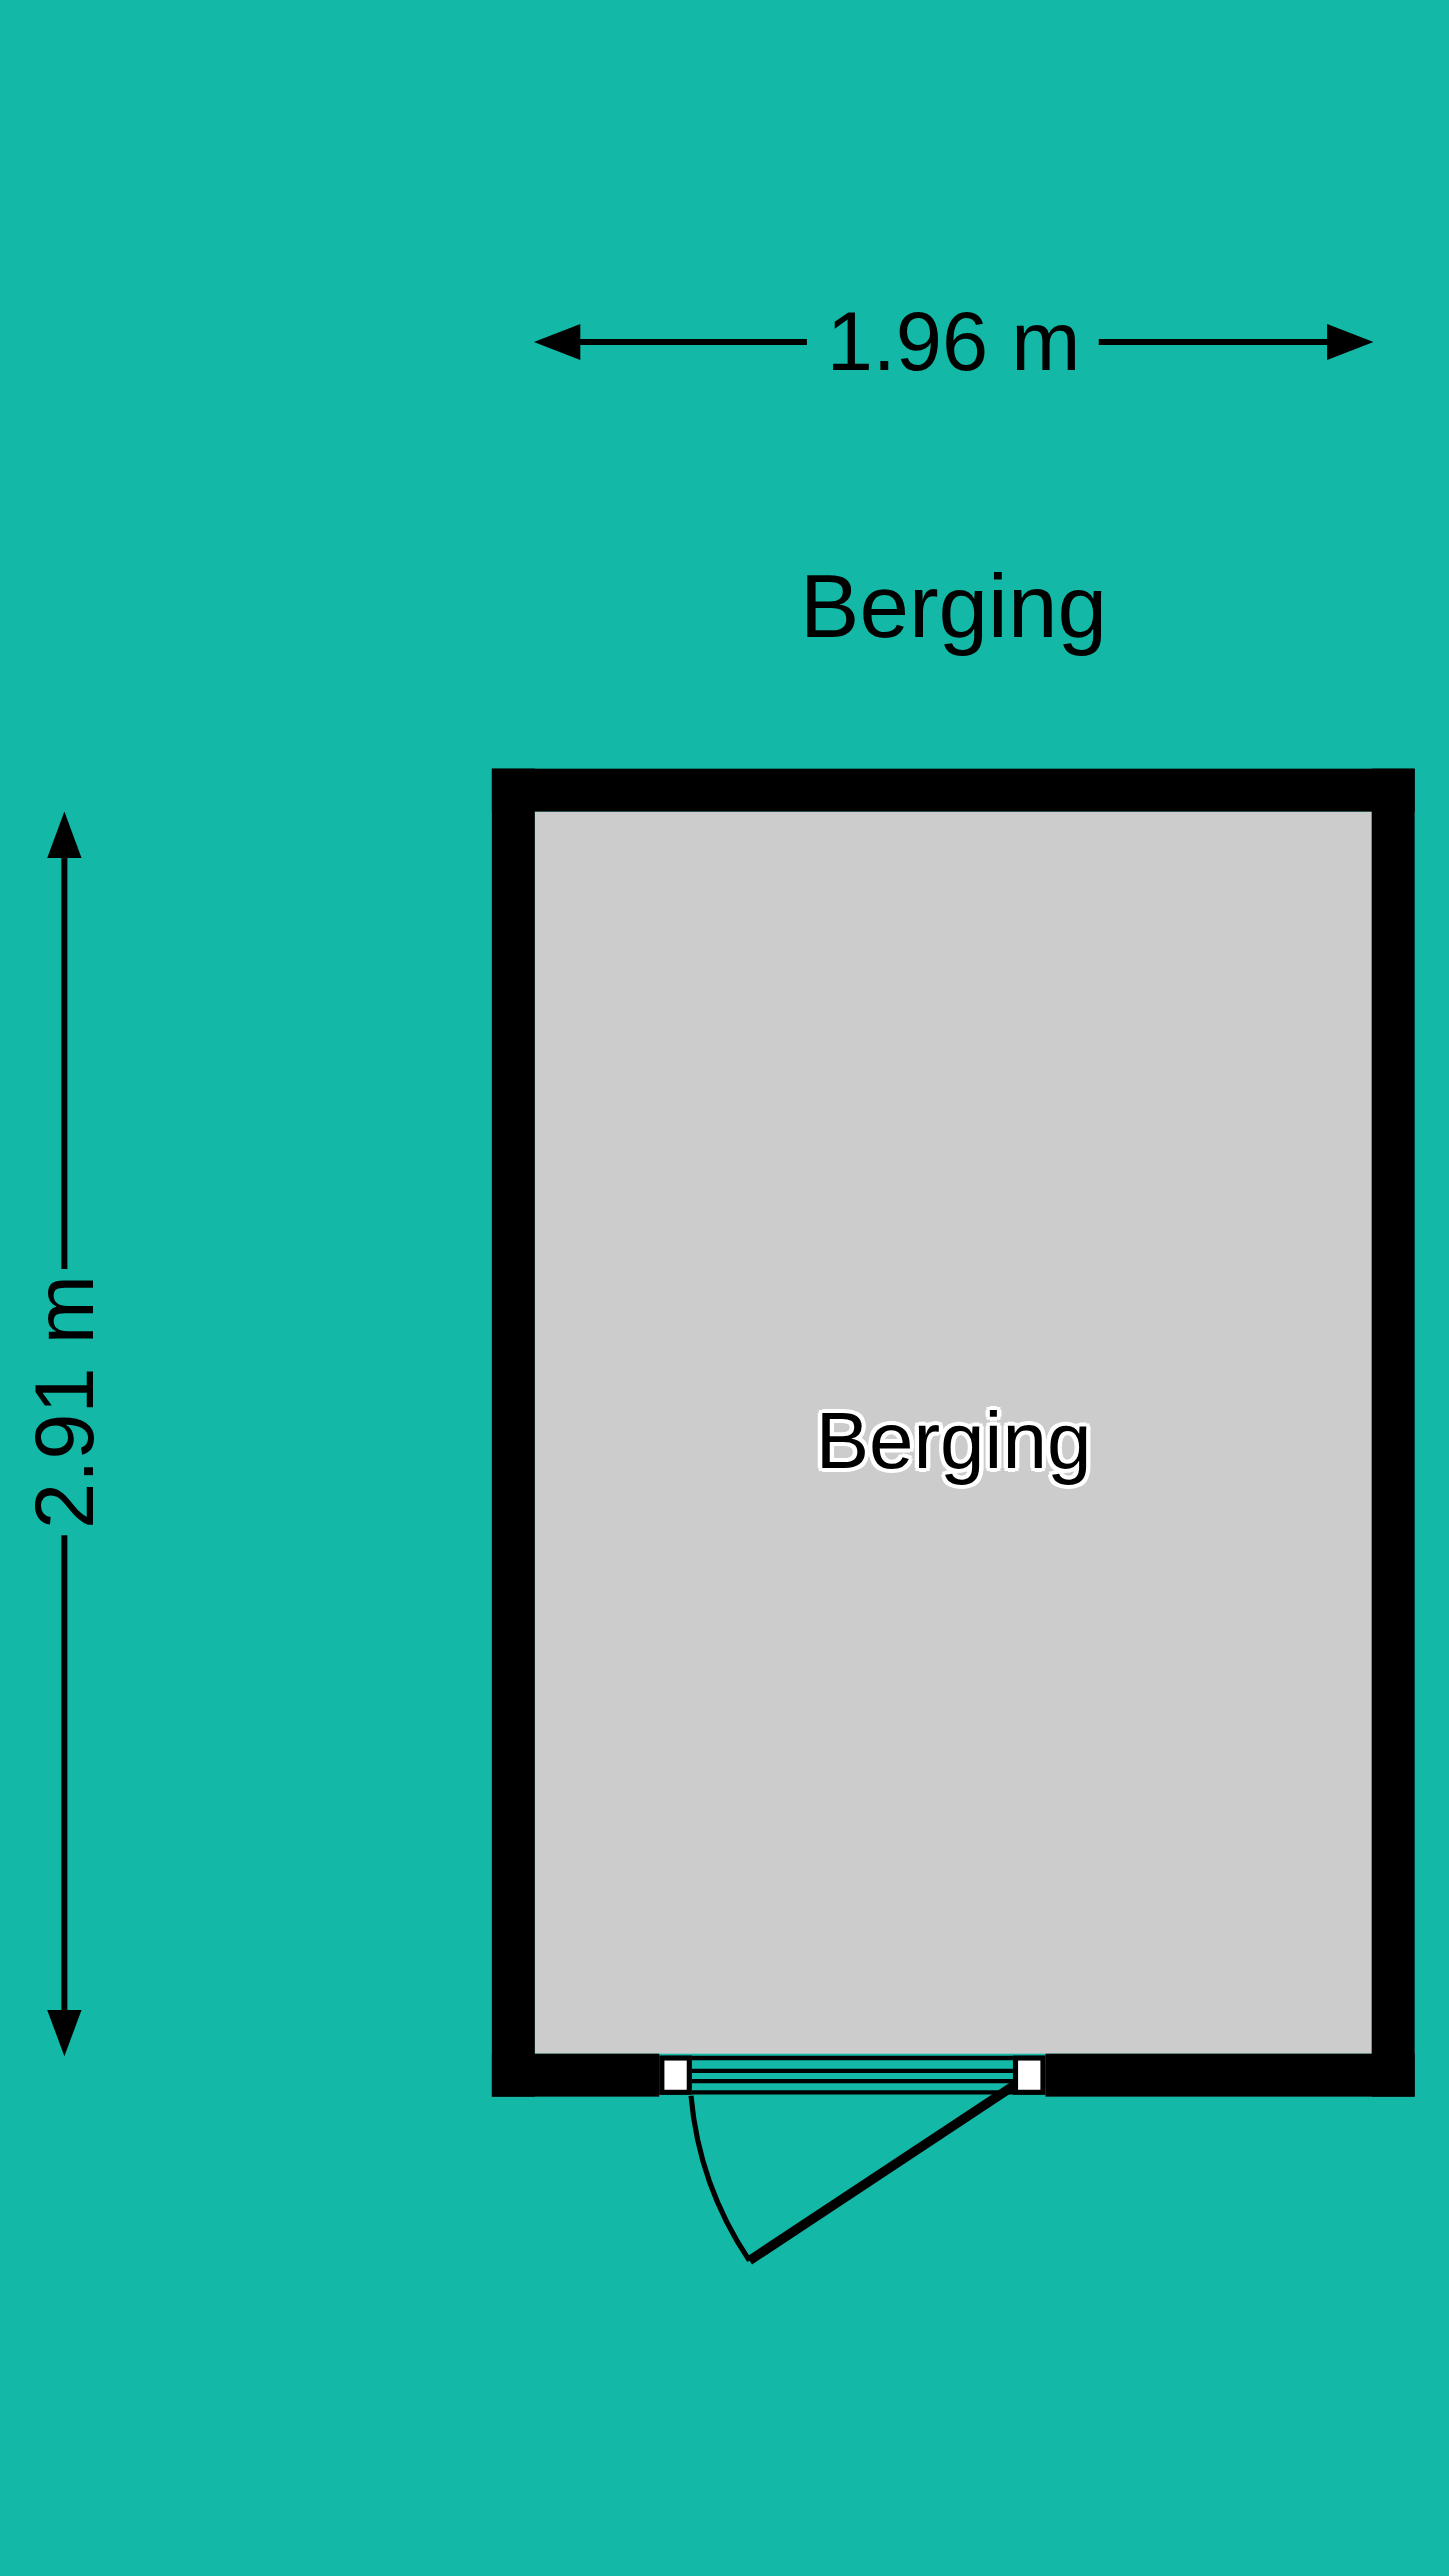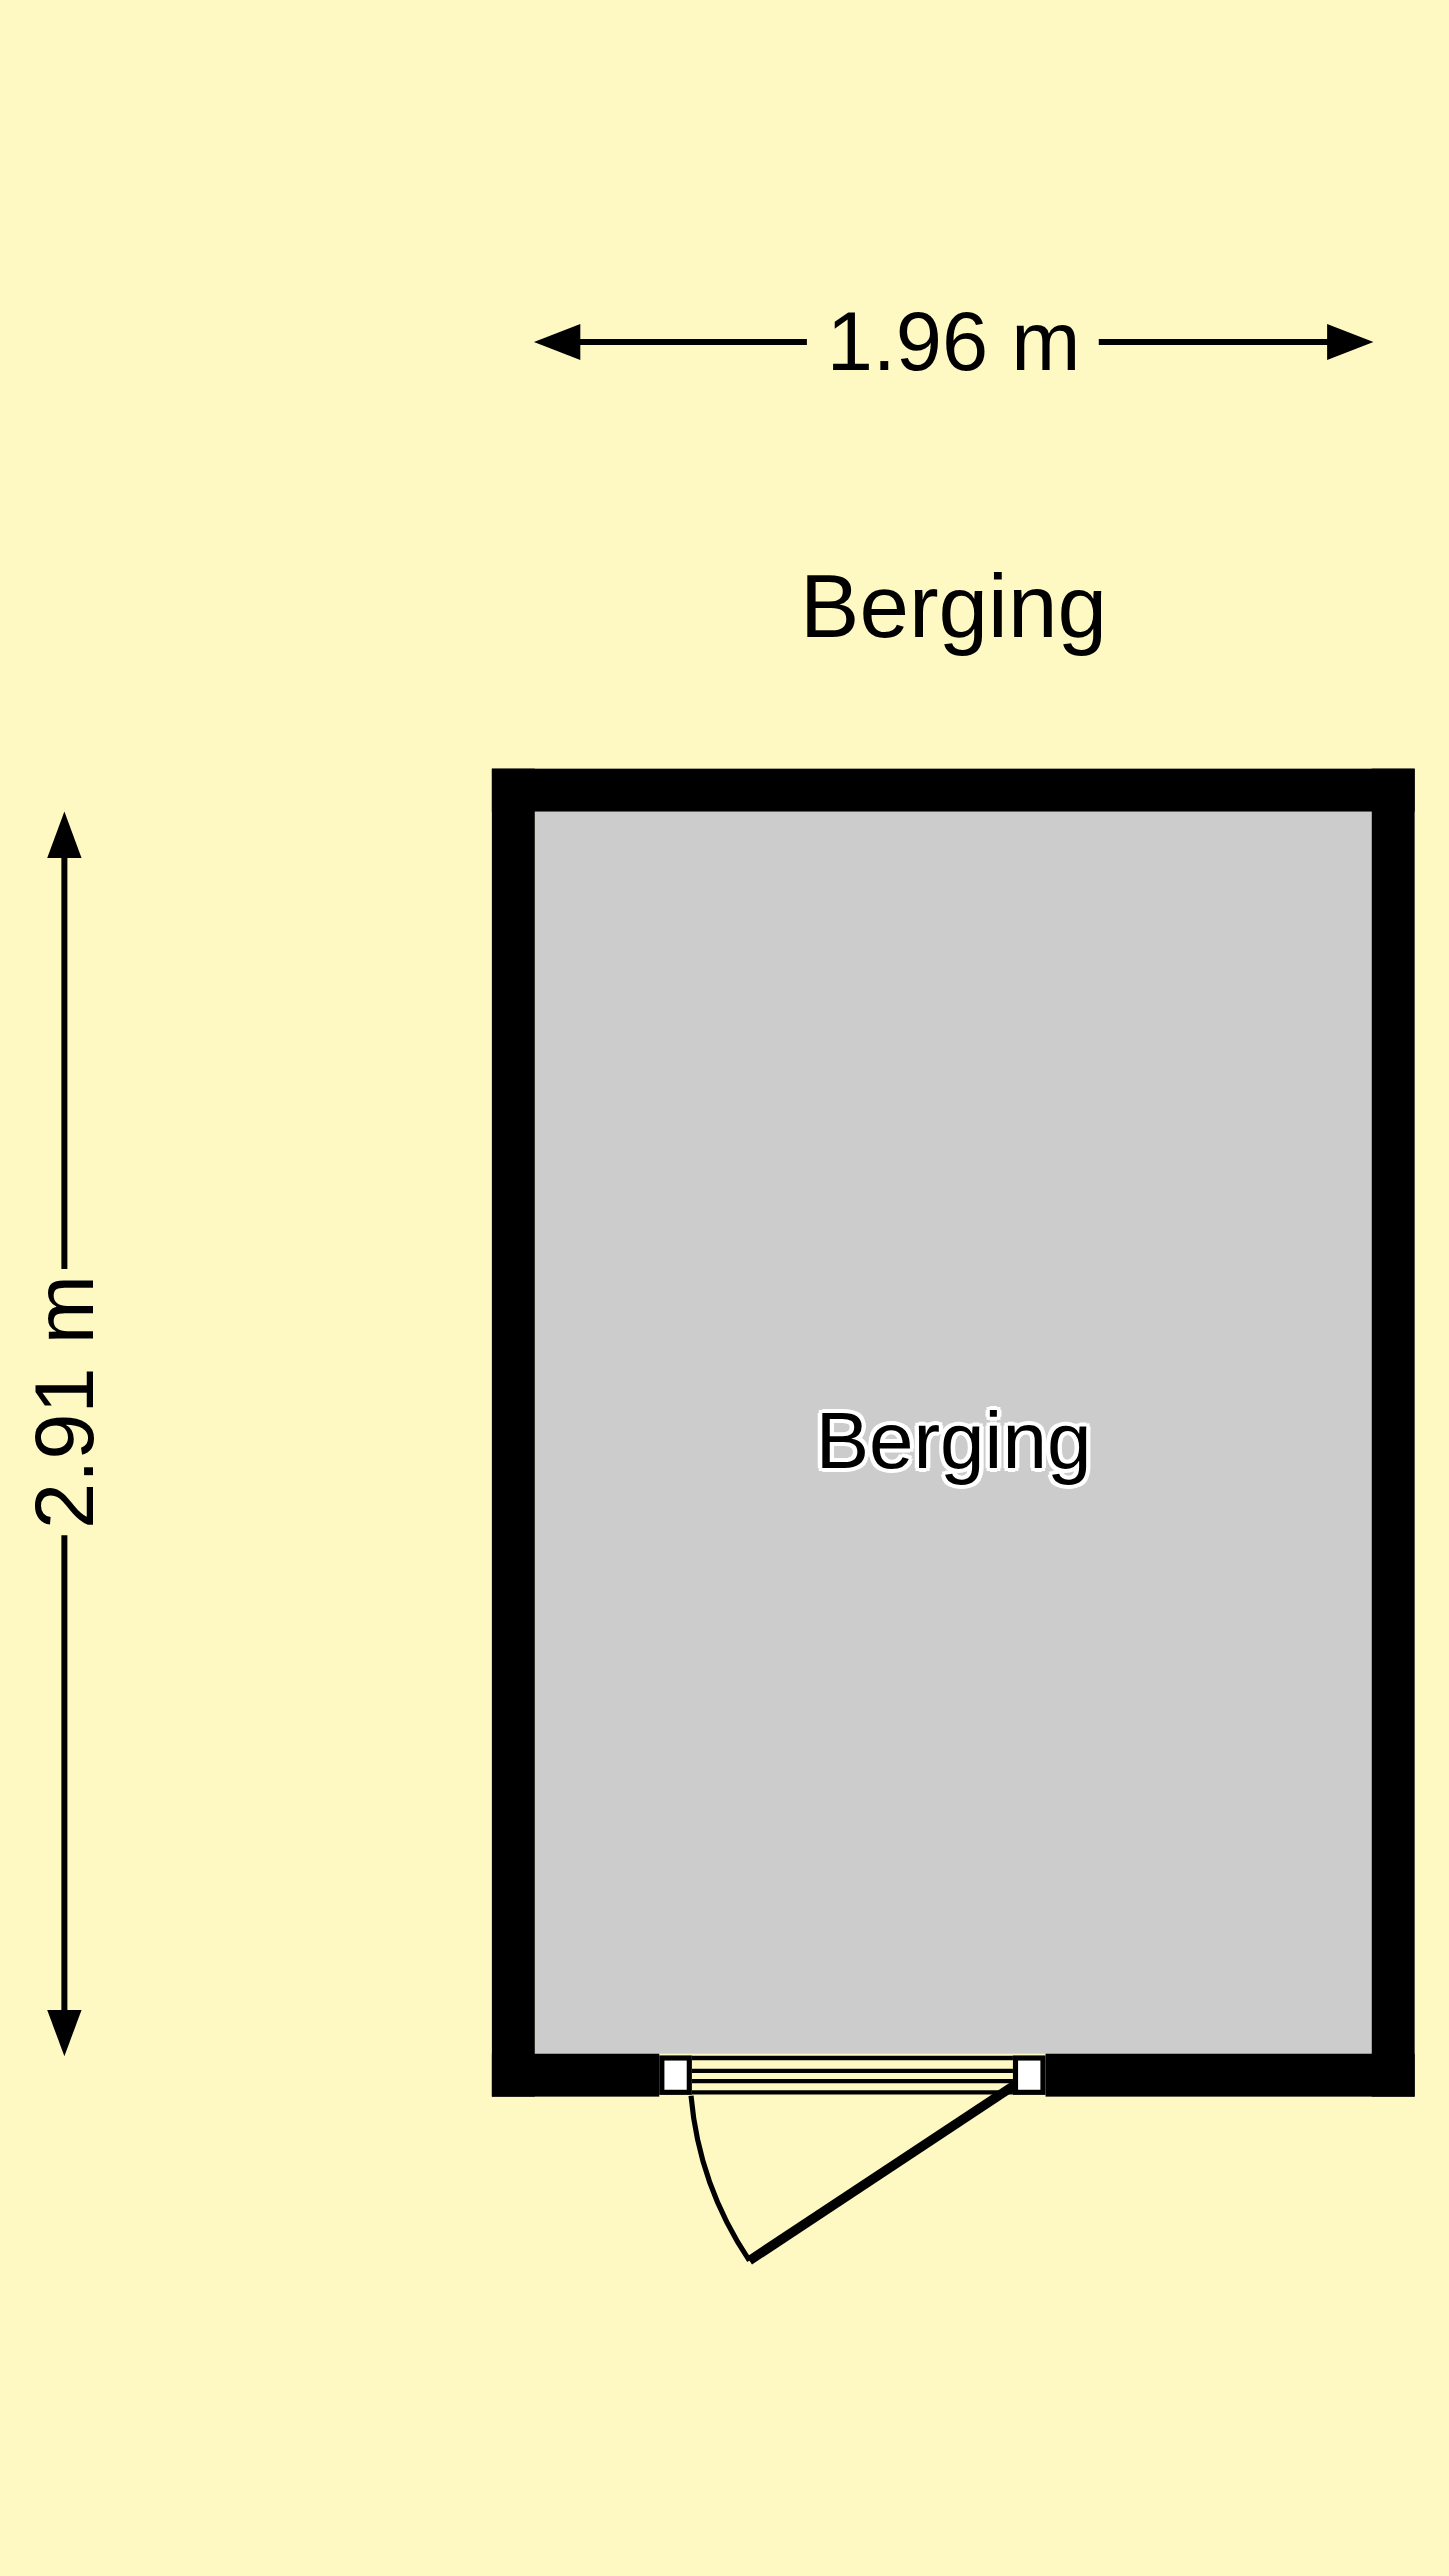--- a/index.html
+++ b/index.html
@@ -4,21 +4,21 @@
 <style>
   html, body {
     margin: 0;
     padding: 0;
     background: #FFFFFF;
   }
   .canvas {
     position: relative;
     width: 1449px;
     height: 2576px;
-    background: #fef9c3;
+    background: #14b8a6;
     font-family: "Liberation Sans", sans-serif;
     color: #000000;
     overflow: hidden;
   }
   .drawing {
     position: absolute;
     left: 0;
     top: 0;
   }
   .txt {

